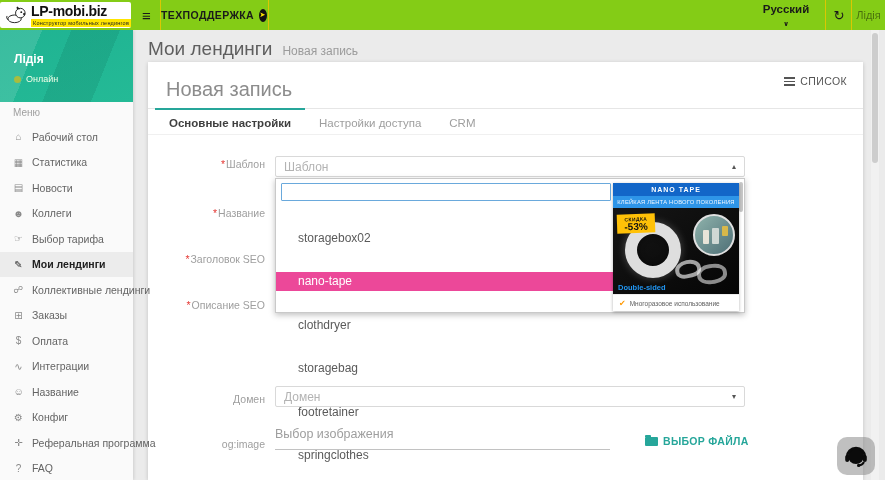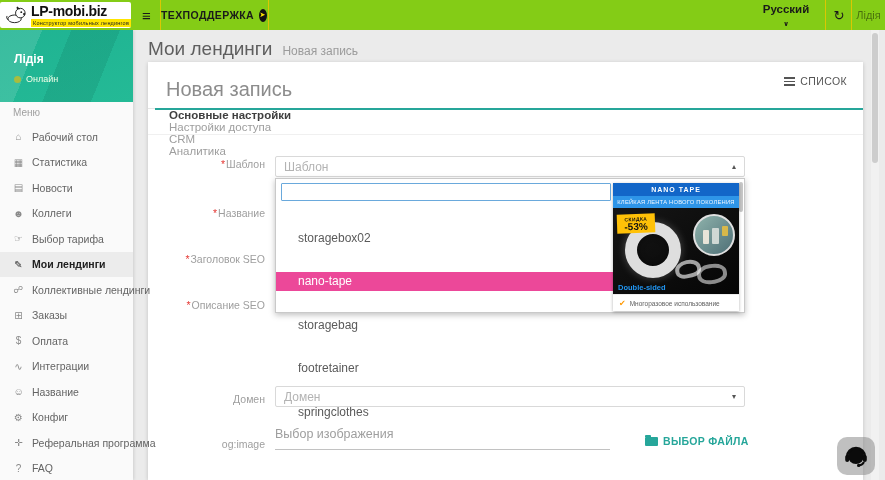--- a/index.html
+++ b/index.html
@@ -44,21 +44,21 @@
   .main { position:absolute; left:133px; top:30px; right:0; bottom:0; background:#ebebeb; }
   .crumbs { position:absolute; left:15px; top:8px; display:flex; align-items:baseline; gap:10px; }
   .crumb-title { font-size:19px; color:#5f5f5f; font-weight:400; }
   .crumb-sub { font-size:12px; color:#9b9b9b; }
 
   .card { position:absolute; left:15px; top:32px; width:715px; height:418px; background:#fff; box-shadow:0 1px 4px rgba(0,0,0,.18); }
   .card-heading { position:absolute; left:18px; top:16px; font-size:20px; font-weight:300; color:#8c8c8c; }
   .list-btn { position:absolute; right:16px; top:13px; display:flex; align-items:center; gap:5px; font-size:10.5px; font-weight:normal; color:#555; letter-spacing:.4px; cursor:pointer; }
   .list-ic { width:11px; height:9px; background:repeating-linear-gradient(#555 0 1.7px, transparent 1.7px 3.6px); }
 
-  .tabsbar { position:absolute; left:0; top:46px; width:715px; height:27px; border-top:1px solid #e6e6e6; border-bottom:1px solid #f0f0f0; display:flex; padding-left:7px;flex-direction:column; }
+  .tabsbar { position:absolute; left:0; top:46px; width:715px; height:27px; border-top:1px solid #e6e6e6; border-bottom:1px solid #f0f0f0; display:flex; padding-left:7px; }
   .tab { height:27px; display:flex; align-items:center; padding:0 14px; font-size:11.5px; color:#9e9e9e; cursor:pointer; position:relative; }
   .tab.active { color:#3f3f3f; font-weight:bold; }
   .tab.active::before { content:""; position:absolute; left:0; top:-1px; width:100%; height:2px; background:#26a69a; }
 
   .flabel { position:absolute; left:0; width:117px; text-align:right; font-size:10.5px; color:#9e9e9e; }
   .req::before { content:"*"; color:#e53935; margin-right:1px; }
 
   .fselect { position:absolute; left:127px; width:470px; height:21px; border:1px solid #d9d9d9; border-radius:2px; background:#fff; display:flex; align-items:center; padding:0 8px; cursor:pointer; }
   .fselect .ph { font-size:12px; color:#b3b3b3; flex:1; }
   .fselect .caret { font-size:8px; color:#555; }
@@ -223,40 +223,40 @@
       <div class="card-heading">Новая запись</div>
       <div class="list-btn">
         <span class="list-ic"></span>
         <span>СПИСОК</span>
       </div>
 
       <div class="tabsbar">
         <div class="tab active">Основные настройки</div>
         <div class="tab">Настройки доступа</div>
         <div class="tab">CRM</div>
-        <div class="tab">Аналитика</div>
       </div>
 
       <div class="flabel req" style="top:96px">Шаблон</div>
       <div class="flabel req" style="top:145px">Название</div>
       <div class="flabel req" style="top:191px">Заголовок SEO</div>
       <div class="flabel req" style="top:237px">Описание SEO</div>
       <div class="flabel" style="top:331px">Домен</div>
       <div class="flabel" style="top:376px">og:image</div>
 
       <div class="fselect" style="top:94px">
         <span class="ph">Шаблон</span>
         <span class="caret">▴</span>
       </div>
 
       <div class="dd">
         <input class="dd-search" value="" style="">
         <div class="dd-list">
           <div class="opt">storagebox02</div>
           <div class="opt selected">nano-tape</div>
+          <div class="opt">clothdryer</div>
           <div class="opt">storagebag</div>
           <div class="opt">footretainer</div>
           <div class="opt">springclothes</div>
         </div>
         <div class="dd-scroll"></div>
 
         <div class="pv">
           <div class="pv-t1">NANO TAPE</div>
           <div class="pv-t2">КЛЕЙКАЯ ЛЕНТА НОВОГО ПОКОЛЕНИЯ</div>
           <div class="pv-body">

